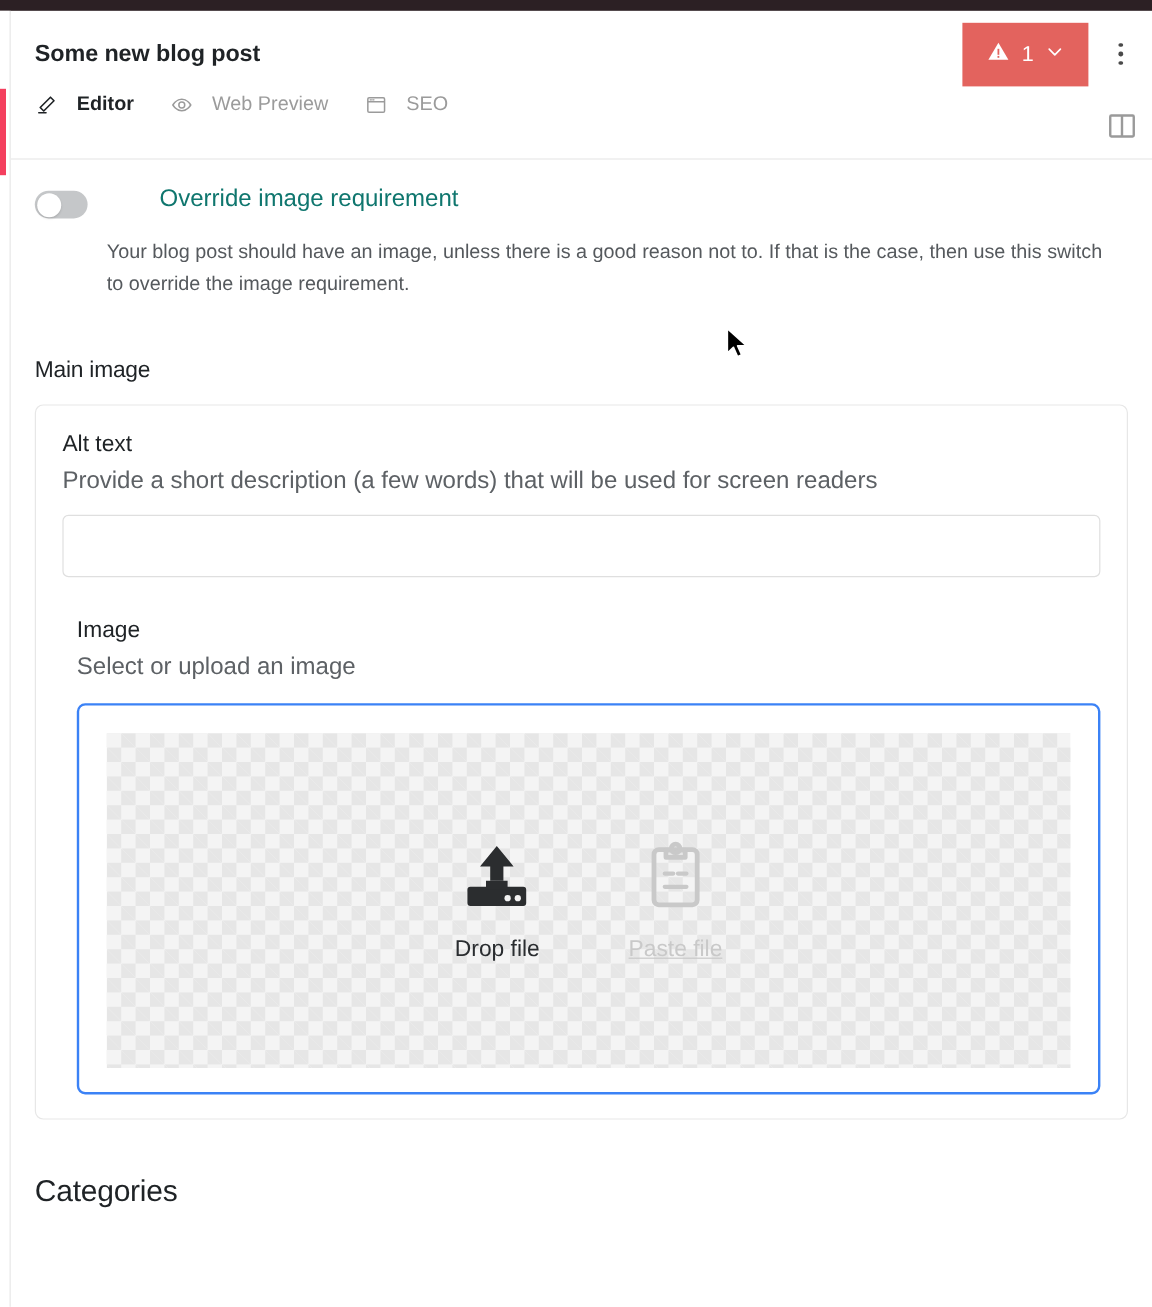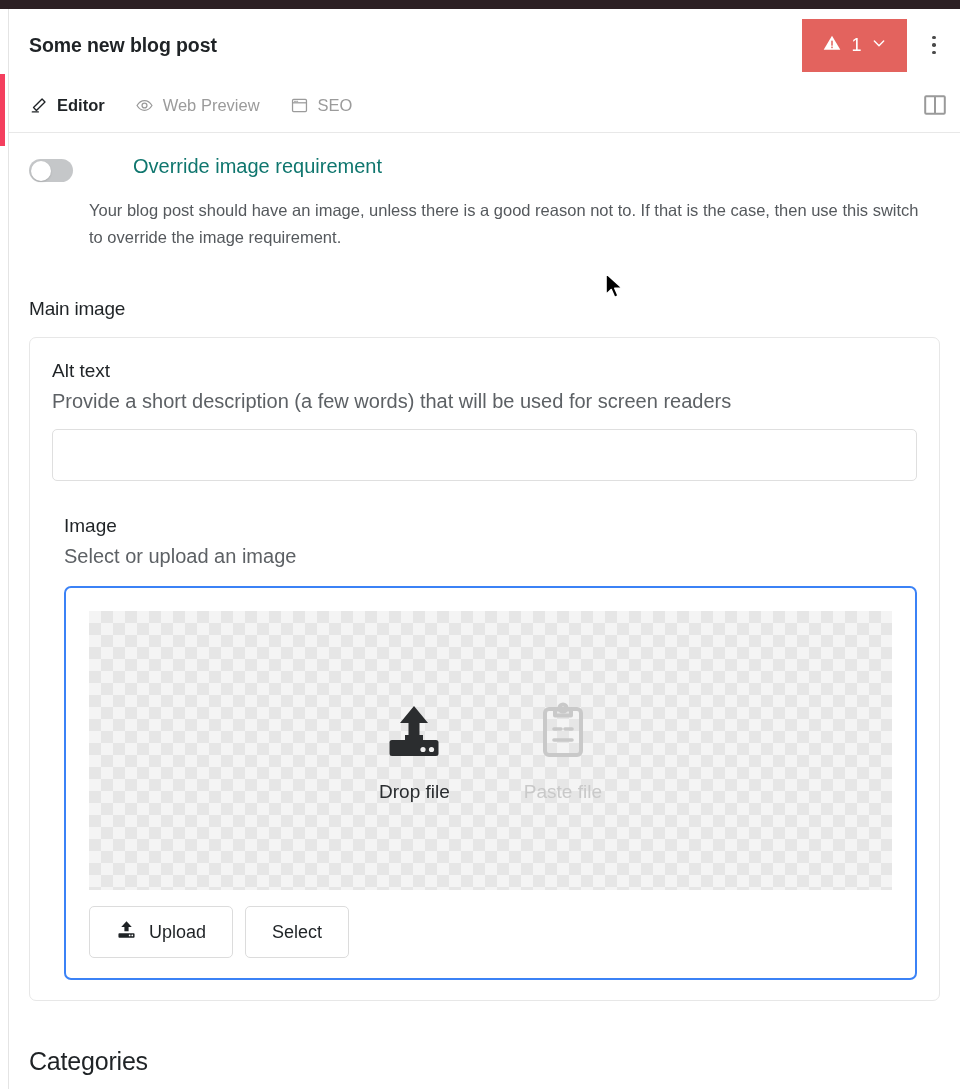--- a/index.html
+++ b/index.html
@@ -99,22 +99,22 @@
   .tabbar {
     position: relative;
     height: 55px;
     display: flex;
     align-items: center;
     padding: 0 10px 0 20px;
     border-bottom: 1px solid #e8e8e8;
   }
   .tab {
     display: flex;
-    align-items: center;
-    gap: 9px;
+    align-items: flex-start;
+    gap: 16px;
     height: 100%;
     padding: 0 14px 0 0;
     margin-right: 16px;
     cursor: pointer;
     font-size: 16.5px;
     color: #9b9b9b;
   }
   .tab:first-child { padding-left: 0; }
   .tab.active {
     color: #1f2326;
@@ -240,21 +240,21 @@
   .dz-action {
     display: flex;
     flex-direction: column;
     align-items: center;
     gap: 14px;
   }
   .dz-action .dz-label {
     font-size: 19px;
     color: #2a2d30;
   }
-  .dz-action.disabled .dz-label { color: #c9c9c9; }
+  .dz-action.disabled .dz-label { color: #c9c9c9; text-decoration: underline; }
 
   .dz-buttons {
     display: flex;
     gap: 12px;
     margin-top: 16px;
   }
   .btn {
     display: inline-flex;
     align-items: center;
     justify-content: center;
@@ -412,37 +412,20 @@
                   <path d="M24 10.5h16v6H24z" fill="none" stroke="#c9c9c9" stroke-width="4" stroke-linejoin="round"></path>
                   <circle cx="32" cy="9" r="3.6" fill="none" stroke="#c9c9c9" stroke-width="4"></circle>
                   <path d="M23 30h7M34 30h7M23 41h18" stroke="#c9c9c9" stroke-width="3.6" stroke-linecap="round"></path>
                 </svg>
               </span>
               <span class="dz-label">Paste file</span>
             </div>
 
           </div>
 
-          <div class="dz-buttons">
-            <button class="btn">
-              <span>
-                <svg width="21" height="21" viewBox="0 0 24 24" aria-hidden="true">
-                  <path d="M12 2.6 18 9h-3.6v5h-4.8V9H6z" fill="#1f2326"></path>
-                  <path d="M3.8 16.2h16.4a1 1 0 0 1 1 1v3.1a1 1 0 0 1-1 1H3.8a1 1 0 0 1-1-1v-3.1a1 1 0 0 1 1-1z" fill="#1f2326"></path>
-                  <circle cx="15.6" cy="18.8" r="1" fill="#ffffff"></circle>
-                  <circle cx="18.6" cy="18.8" r="1" fill="#ffffff"></circle>
-                </svg>
-              </span>
-              <span>Upload</span>
-            </button>
-
-            <button class="btn">
-              <span>Select</span>
-            </button>
-          </div>
 
         </div>
       </div>
 
     </div>
 
     <div class="bottom-heading">Categories</div>
 
   </div>
 </div>

